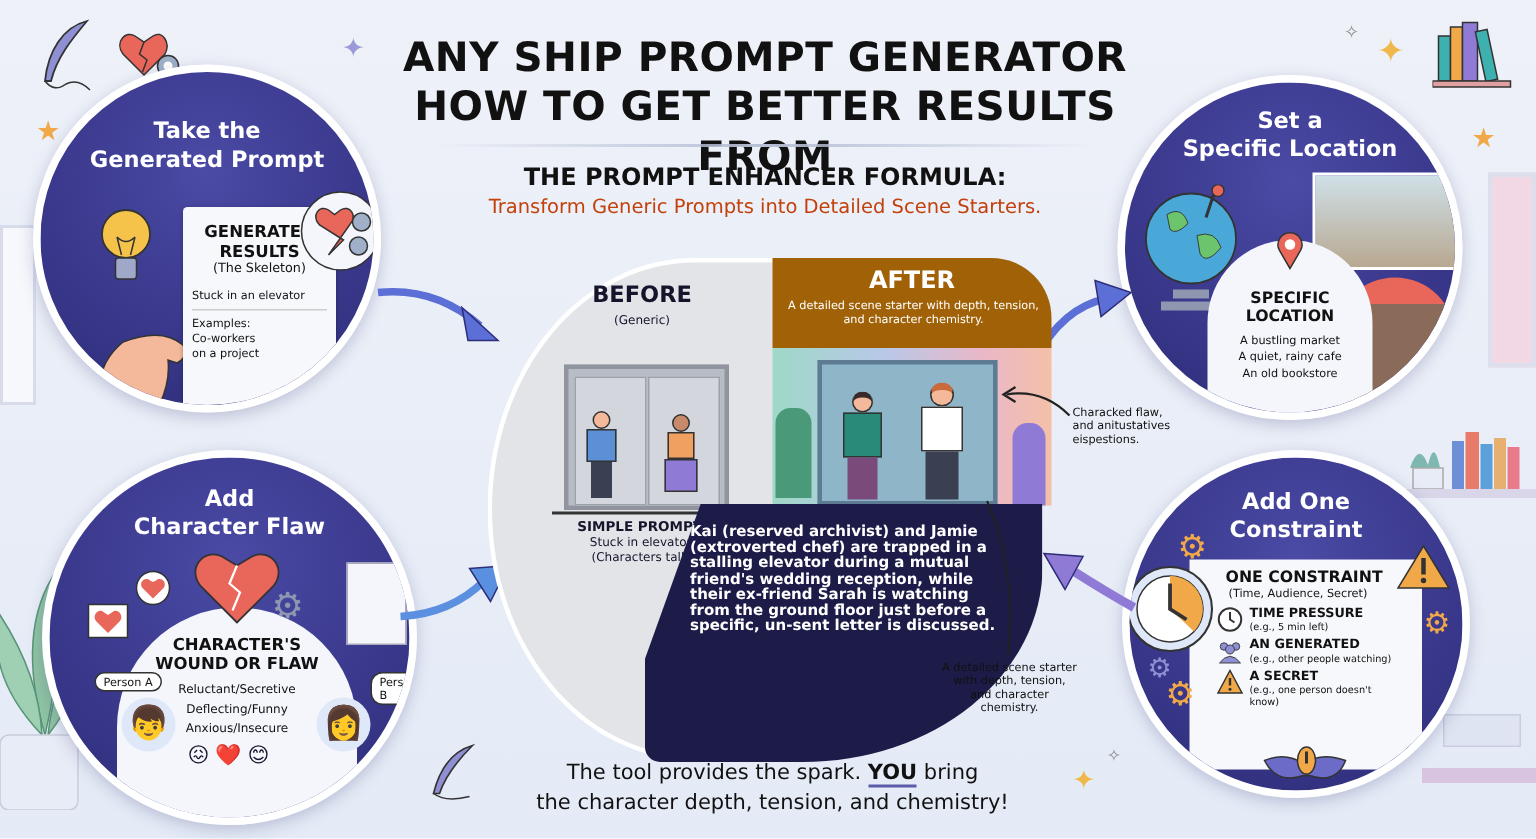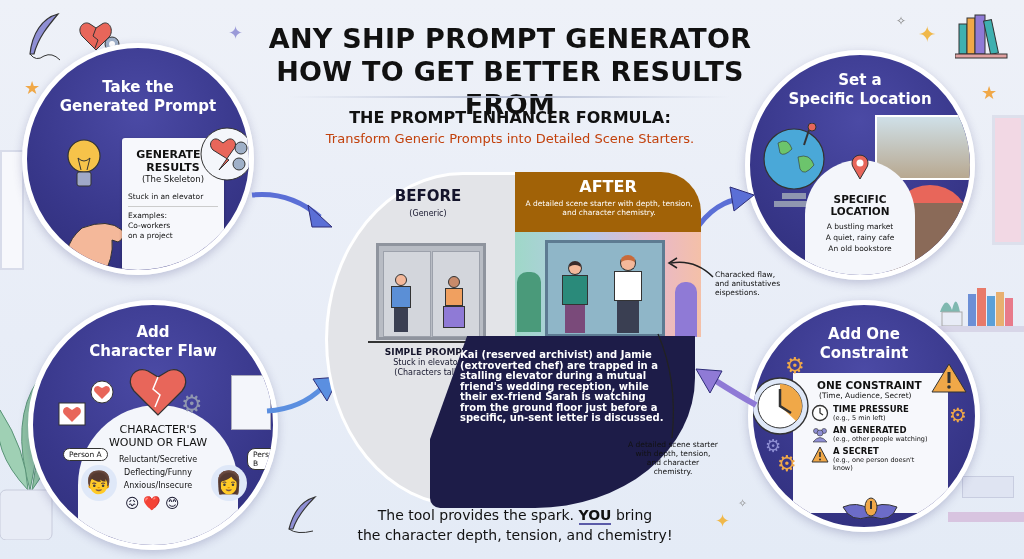--- a/index.html
+++ b/index.html
@@ -18,21 +18,21 @@
   
   #c1{left:22px;top:43px;width:232px;height:232px}
   #c1 .card{left:95px;top:90px;width:102px;height:150px;border-radius:3px;padding:10px 6px;box-shadow:0 1px 3px rgba(0,0,0,.3)}
   #c1 .card .h{font-weight:bold;font-size:11px;text-align:center;line-height:13px}
   #c1 .card .s{font-size:8.5px;text-align:center;margin-bottom:8px}
   #c1 .card .b{font-size:7.5px;line-height:10px}
   #c1 .card hr{border:none;border-top:1px solid #ccc;margin:4px 0}
   
   #c2{left:28px;top:300px;width:250px;height:250px}
   #c2 .dome{position:absolute;left:45px;top:100px;width:160px;height:180px;border-radius:80px 80px 0 0;background:#f4f6fb}
-  #c2 .h{position:absolute;left:45px;top:118px;width:160px;text-align:center;font-weight:normal;font-size:11px;line-height:13px;color:#111}
+  #c2 .h{position:absolute;left:45px;top:118px;width:160px;text-align:center;font-weight:bold;font-size:11px;line-height:13px;color:#111}
   #c2 .list{position:absolute;left:45px;top:148px;width:160px;text-align:center;font-size:8px;line-height:13px;color:#111}
   .pill{position:absolute;background:#fff;border:1px solid #333;border-radius:8px;font-size:7.5px;padding:1px 5px;color:#111}
   
   #c3{left:745px;top:50px;width:230px;height:230px}
   #c3 .dome{position:absolute;left:55px;top:105px;width:110px;height:150px;border-radius:55px 55px 0 0;background:#f4f6fb}
   #c3 .h{position:absolute;left:55px;top:138px;width:110px;text-align:center;font-weight:bold;font-size:10.5px;line-height:12px;color:#111}
   #c3 .list{position:absolute;left:55px;top:166px;width:110px;text-align:center;font-size:7.5px;line-height:11px;color:#111}
   
   #c4{left:748px;top:300px;width:232px;height:232px}
   #c4 .card{left:40px;top:68px;width:155px;height:140px;padding:6px 18px}

